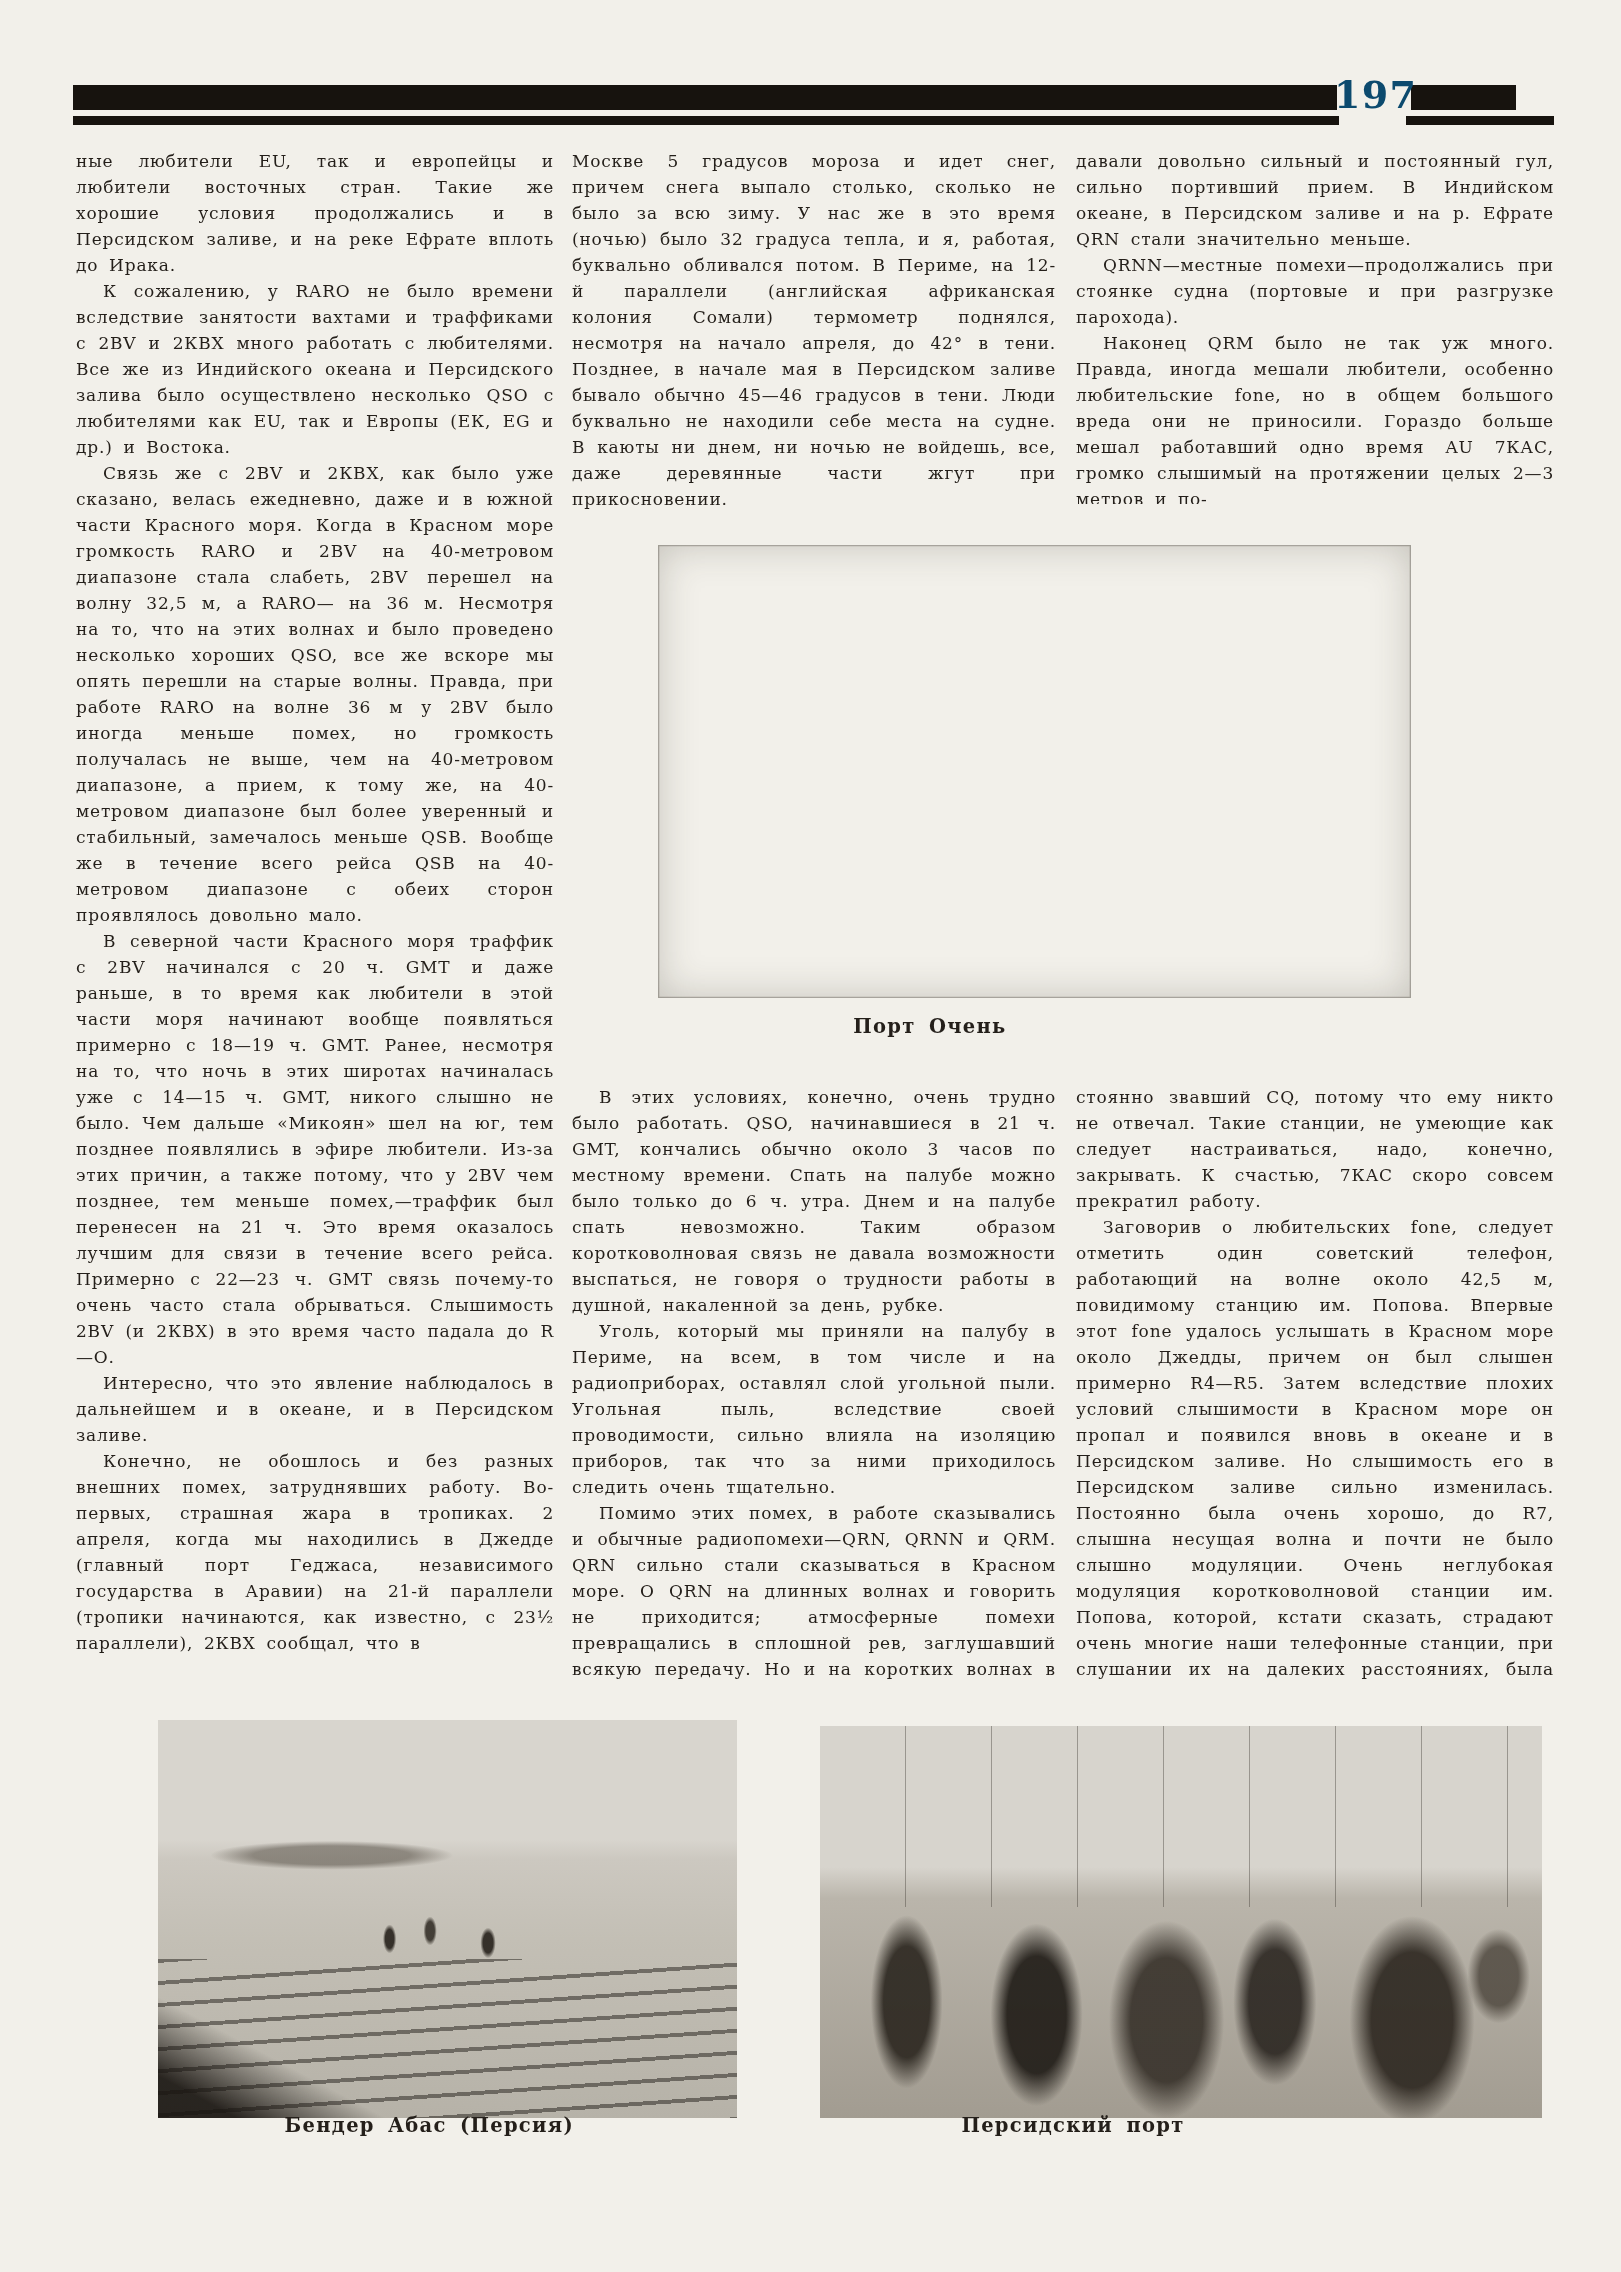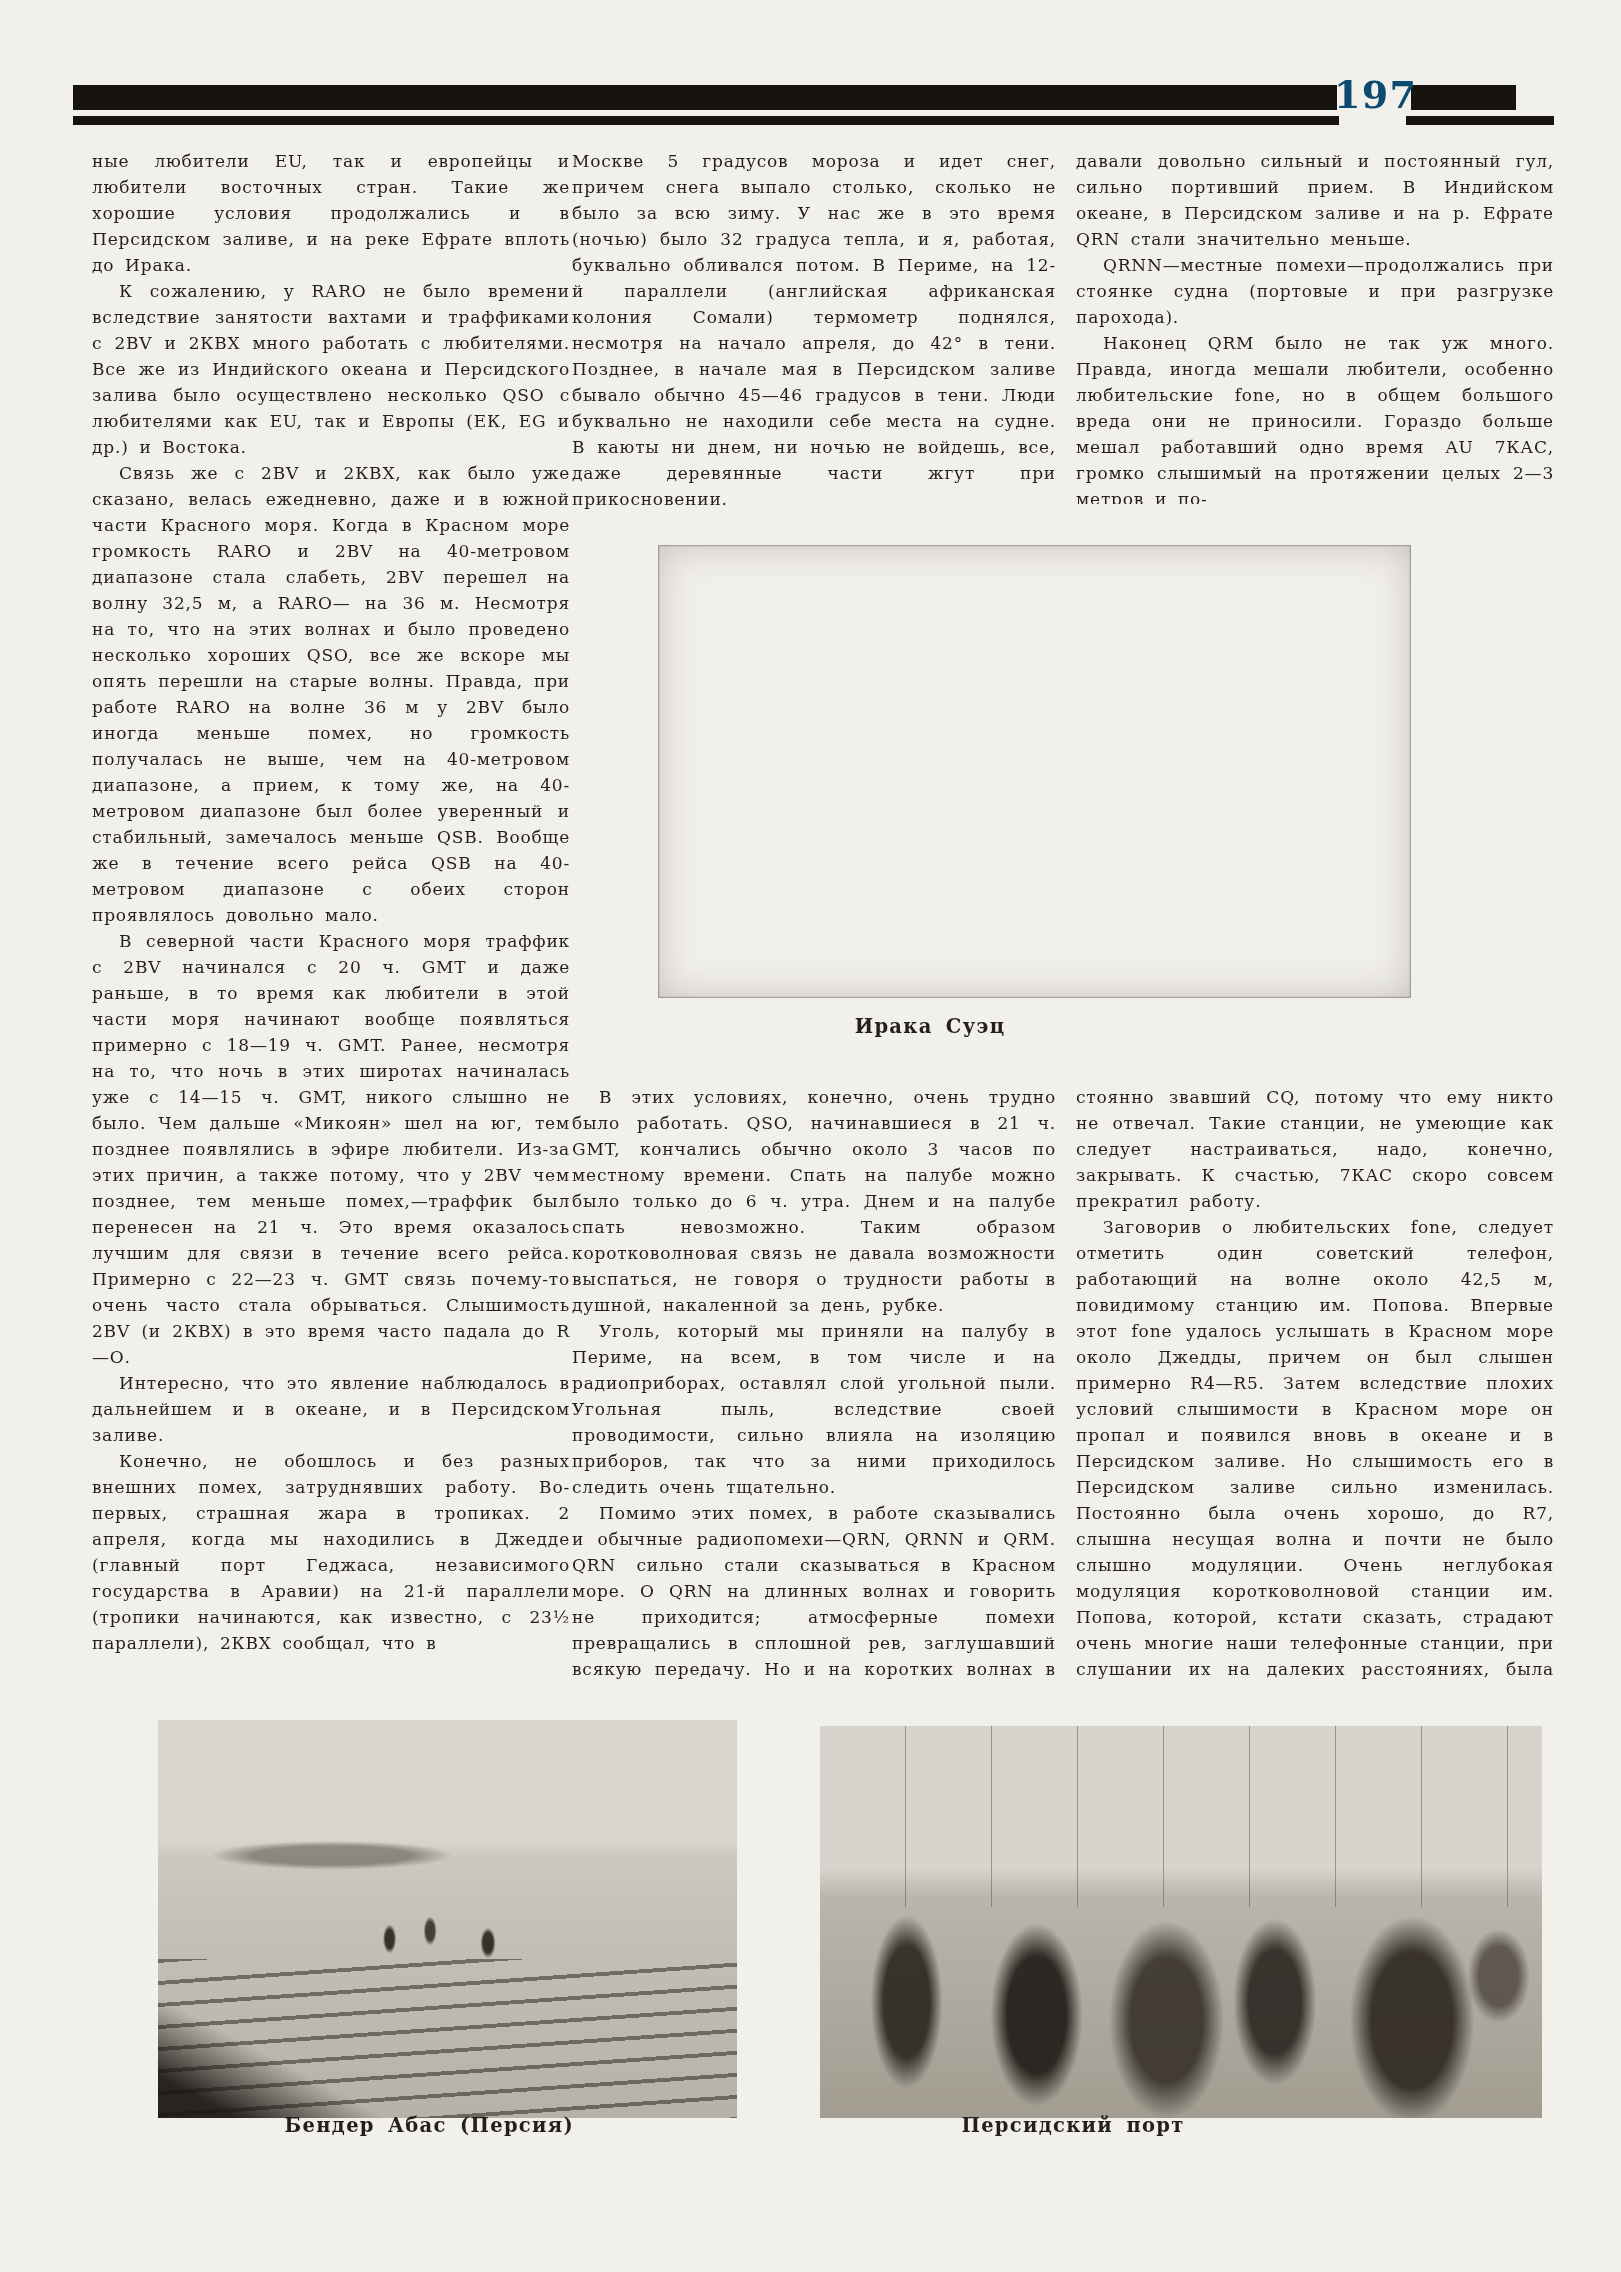--- a/index.html
+++ b/index.html
@@ -21,21 +21,21 @@
     color:#0c4a6e; letter-spacing:1.3px;
   }
   
   .txt {
     position:absolute; overflow:hidden;
     font-size:17px; line-height:26px; text-align:justify;
     letter-spacing:0.8px; word-spacing:4.6px; color:#241f1a;
   }
   .txt p.para { margin:0; text-indent:27px; }
   .txt p.cont { text-indent:0; }
-  .col1        { left:92px;  top:148px;  width:478px; height:1545px; }
+  .col1        { left:76px;  top:148px;  width:478px; height:1545px; }
   .col2-top    { left:572px;  top:148px;  width:484px; height:364px; }
   .col3-top    { left:1076px; top:148px;  width:478px; height:356px; }
   .col2-bottom { left:572px;  top:1084px; width:484px; height:599px; }
   .col3-bottom { left:1076px; top:1084px; width:478px; height:596px; }
   
   .photo { position:absolute; overflow:hidden; box-shadow: inset 0 0 0 1.3px rgba(70,64,55,.35), inset 0 0 39px rgba(60,54,45,.25); }
   .photo .art { position:relative; width:100%; height:100%; }
   .photo .art::before, .photo .art::after { content:""; position:absolute; left:0; right:0; }
 
   .photo-suez { left:618px; top:535px; width:753px; height:453px; }
@@ -123,21 +123,21 @@
       <p class="para">Помимо этих помех, в работе сказывались и обычные радиопомехи—QRN, QRNN и QRM. QRN сильно стали сказываться в Красном море. О QRN на длинных волнах и говорить не приходится; атмосферные помехи превращались в сплошной рев, заглушавший всякую передачу. Но и на коротких волнах в южной части Красного моря QRN</p>
     </section>
   <section class="txt col3-bottom">
       <p class="para cont">стоянно звавший CQ, потому что ему никто не отвечал. Такие станции, не умеющие как следует настраиваться, надо, конечно, закрывать. К счастью, 7КАС скоро совсем прекратил работу.</p>
       <p class="para">Заговорив о любительских fone, следует отметить один советский телефон, работающий на волне около 42,5 м, повидимому станцию им. Попова. Впервые этот fone удалось услышать в Красном море около Джедды, причем он был слышен примерно R4—R5. Затем вследствие плохих условий слышимости в Красном море он пропал и появился вновь в океане и в Персидском заливе. Но слышимость его в Персидском заливе сильно изменилась. Постоянно была очень хорошо, до R7, слышна несущая волна и почти не было слышно модуляции. Очень неглубокая модуляция коротковолновой станции им. Попова, которой, кстати сказать, страдают очень многие наши телефонные станции, при слушании их на далеких расстояниях, была отмечена мной еще в Москве. В противоположность ст. им. Попова, при слабо слышимых несу-</p>
     </section>
 
   <figure class="photo photo-suez">
     <div class="art"></div>
   </figure>
-  <div class="caption cap-suez">Ирака Суэц</div>
+  <div class="caption cap-suez">Порт Очень</div>
 
   <figure class="photo photo-bender">
     <div class="art"></div>
   </figure>
   <div class="caption cap-bender">Бендер Абас (Персия)</div>
 
   <figure class="photo photo-persian">
     <div class="art"></div>
   </figure>
   <div class="caption cap-persian">Персидский порт</div>

